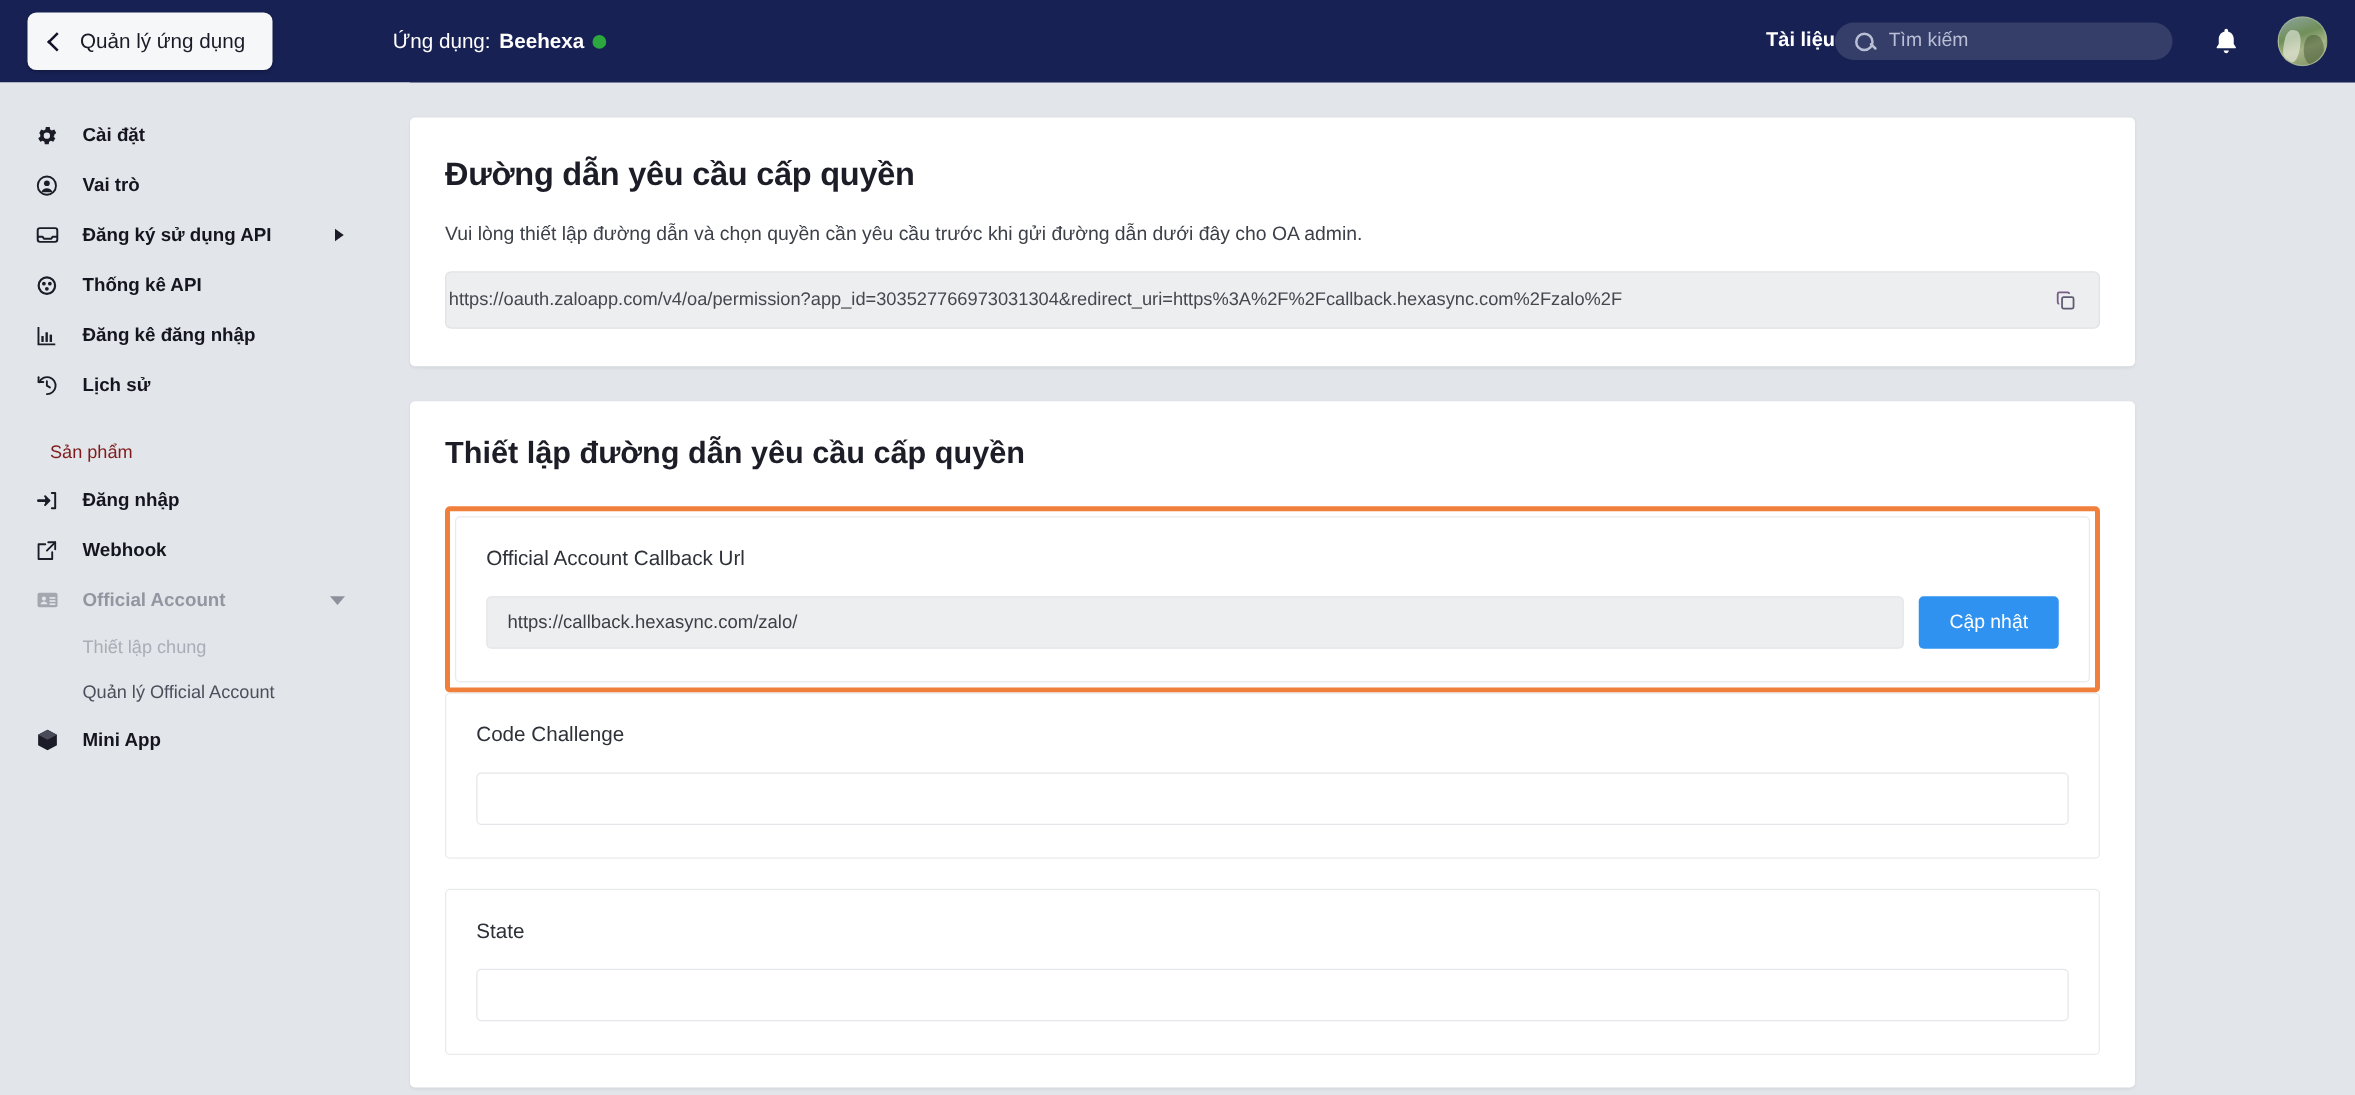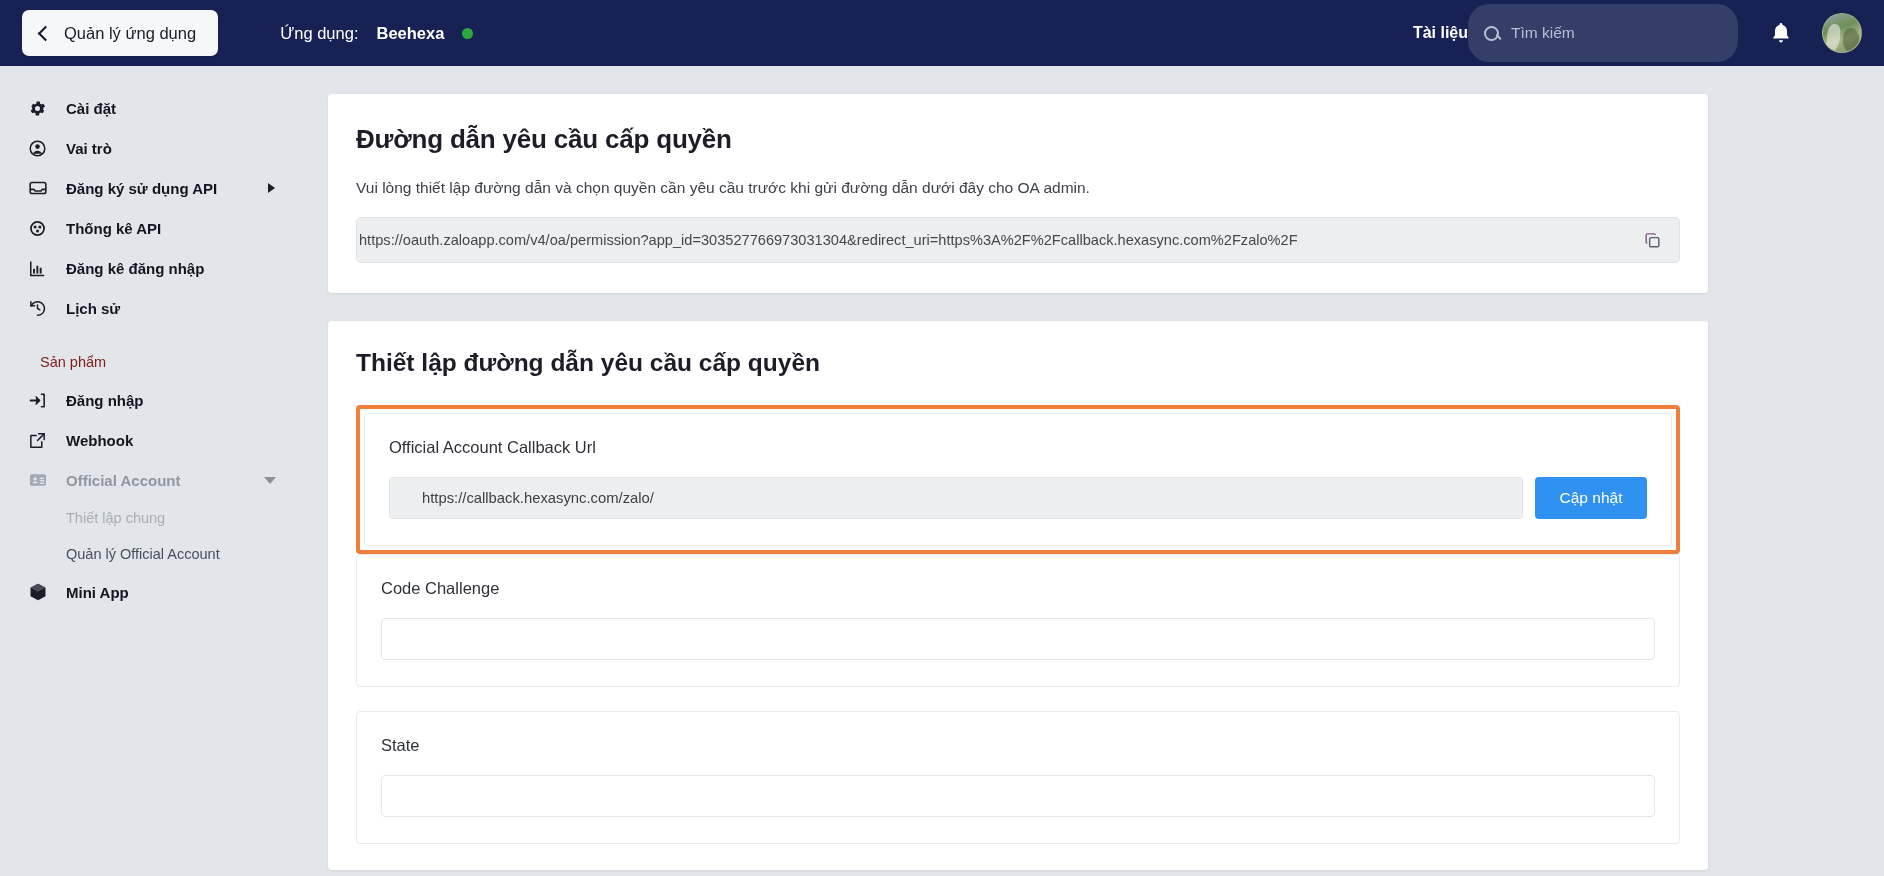--- a/index.html
+++ b/index.html
@@ -32,41 +32,41 @@
   .back-chevron {
     width: 11px; height: 11px;
     border-left: 2.6px solid #14112a;
     border-bottom: 2.6px solid #14112a;
     transform: rotate(45deg);
     margin-right: 13px;
   }
   .back-label { font-size: 16.5px; color: #1b1b28; }
 
   .app-title {
-    margin-left: 62px;
+    margin-left: 96px;
     font-size: 16.5px; color: #ffffff;
-    display: flex; align-items: center; gap: 18px;
+    display: flex; align-items: center; gap: 7px;
   }
   .app-title b { font-weight: 700; }
   .status-dot {
     width: 11px; height: 11px; border-radius: 50%;
     background: #2ca83f; display: inline-block;
   }
 
   .topbar-right {
     margin-left: auto;
     display: flex; align-items: center;
     padding-right: 22px; gap: 0;
   }
   .docs-link {
     color: #fff; font-size: 16px; font-weight: 700;
     cursor: pointer;
   }
   .searchbox {
-    width: 270px; height: 58px;
+    width: 270px; height: 30px;
     background: rgba(255,255,255,.13);
     border-radius: 21px;
     display: flex; align-items: center;
     padding: 0 16px; gap: 12px;
     cursor: text;
   }
   .search-glyph {
     width: 15px; height: 15px; border-radius: 50%;
     border: 2.2px solid #b9bfd4; position: relative; flex: none;
   }
@@ -207,21 +207,21 @@
     font-size: 16.5px; color: #2e3138;
     margin-bottom: 20px;
   }
   .field-row { display: flex; align-items: center; gap: 12px; }
   .field-input {
     flex: 1; height: 42px;
     background: #eceef0;
     border: 1px solid #e2e4e7;
     border-radius: 4px;
     display: flex; align-items: center;
-    padding: 0 32px;
+    padding: 0 16px;
     font-size: 14.8px; color: #3c3f46;
   }
   .field-input.blank {
     background: #ffffff;
     border: 1px solid #e4e6e9;
     height: 42px;
   }
   .update-btn {
     height: 42px; min-width: 112px;
     background: #2f92f0;

